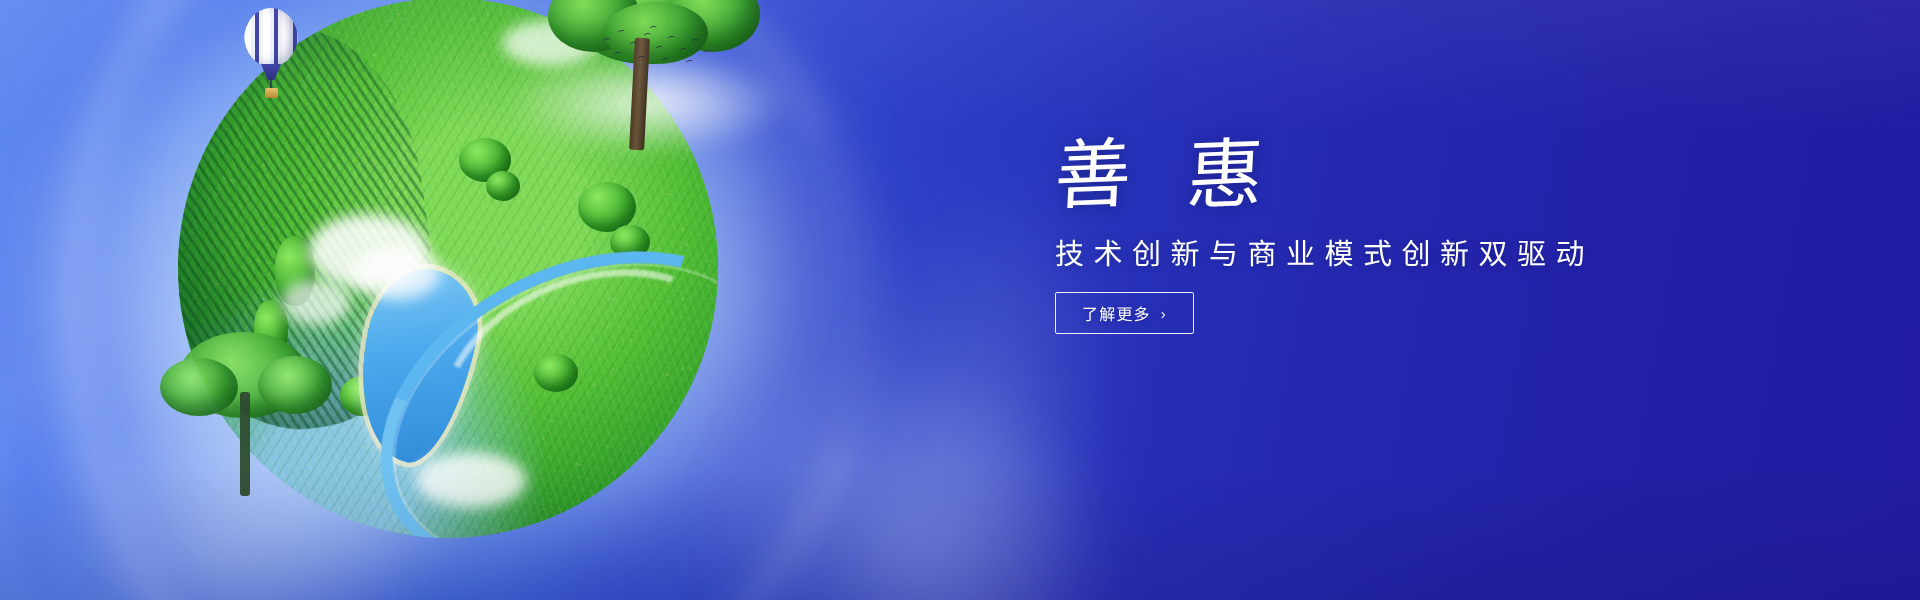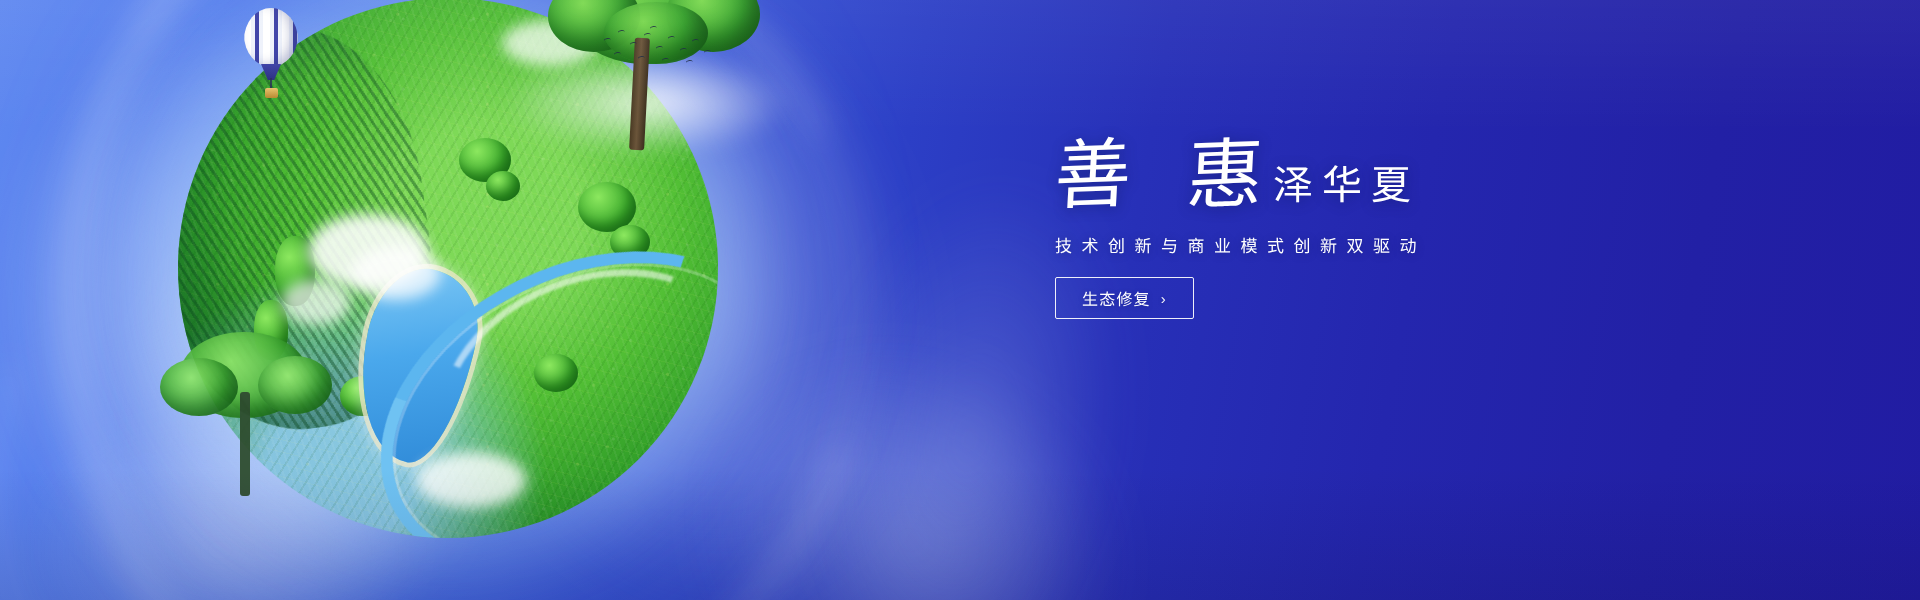--- a/index.html
+++ b/index.html
@@ -253,21 +253,21 @@
   .hl-small{
     font-family:"DejaVu Serif","Liberation Serif",serif;
     font-size:40px;line-height:1;font-weight:400;
     letter-spacing:9px;
     padding-bottom:5px;
     padding-left:6px;
   }
   .hl-gap{width:52px;}
 
   .subtitle{
-    font-size:17px;line-height:1.25;font-weight:400;
+    font-size:29px;line-height:1.25;font-weight:400;
     letter-spacing:9.5px;
     color:#ffffff;
     text-shadow:0 1px 8px rgba(10,20,80,.40);
     margin:0 0 20px 0;
     white-space:nowrap;
   }
 
   .desc{
     font-size:16.5px;line-height:1.5;font-weight:400;
     letter-spacing:.4px;
@@ -382,26 +382,25 @@
 
   <div class="copy">
 
     <h1 class="headline">
       <span class="hl-group">
         <span class="hl-big">善</span>
       </span>
       <span class="hl-gap"></span>
       <span class="hl-group">
         <span class="hl-big">惠</span>
-        <span class="hl-small">泽华夏</span>
       </span>
     </h1>
 
     <p class="subtitle">技术创新与商业模式创新双驱动</p>
 
 
     <button class="cta">
-      <span>生态修复</span>
+      <span>了解更多</span>
       <span class="chev">›</span>
     </button>
 
   </div>
 </div>
 
 </body></html>

